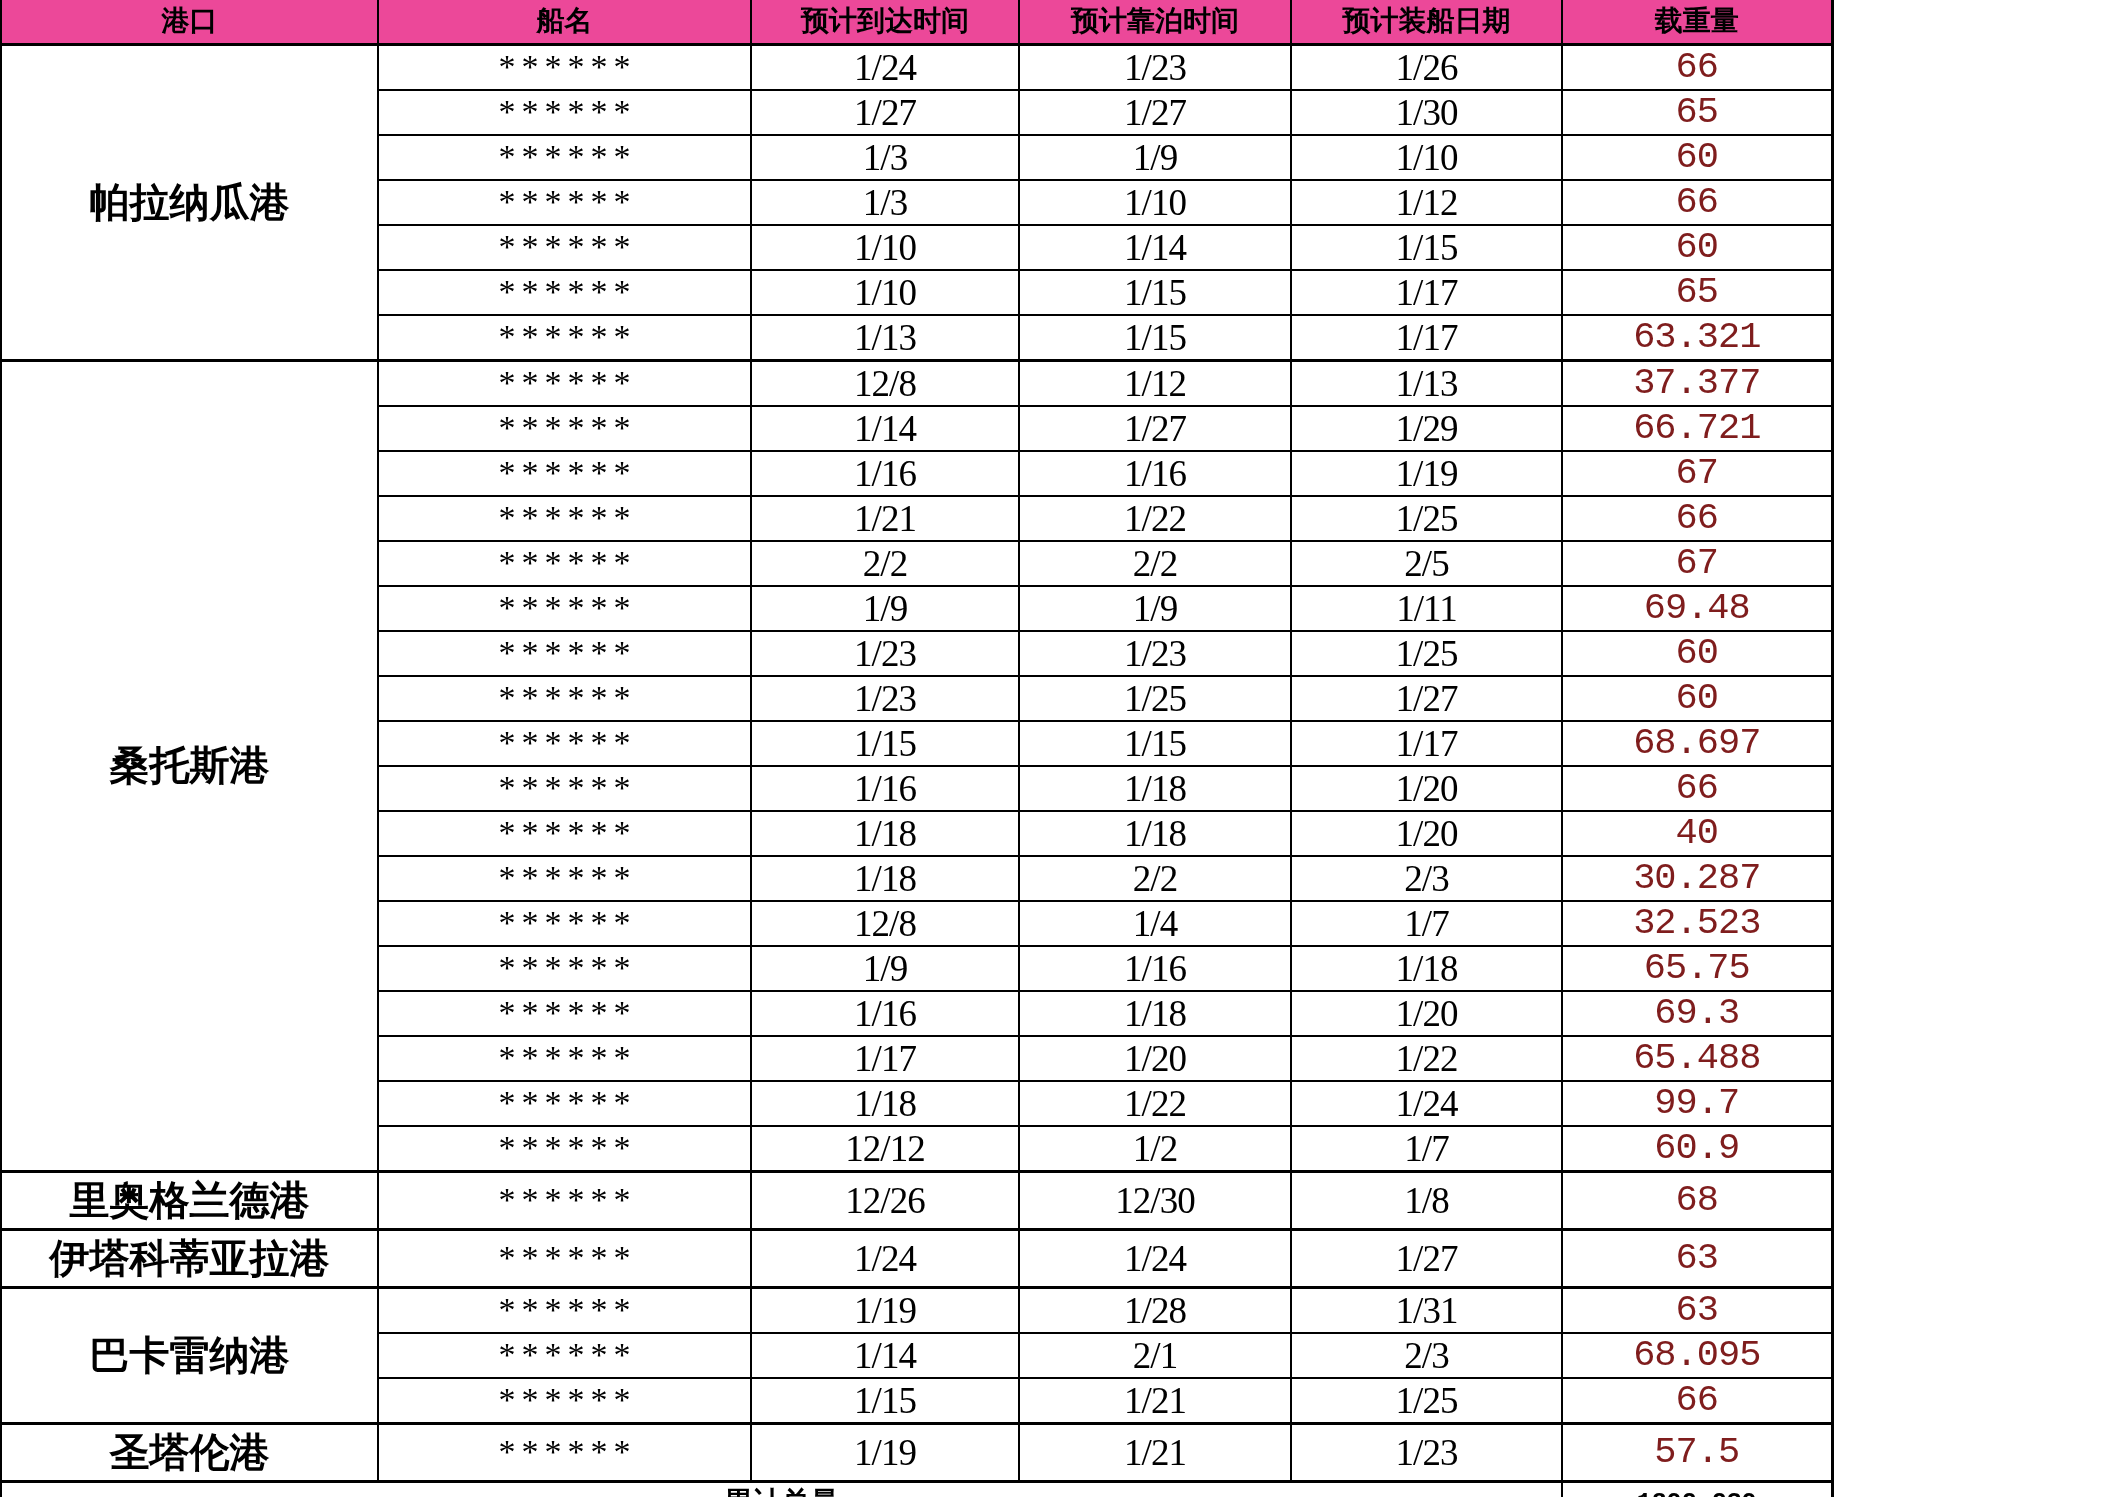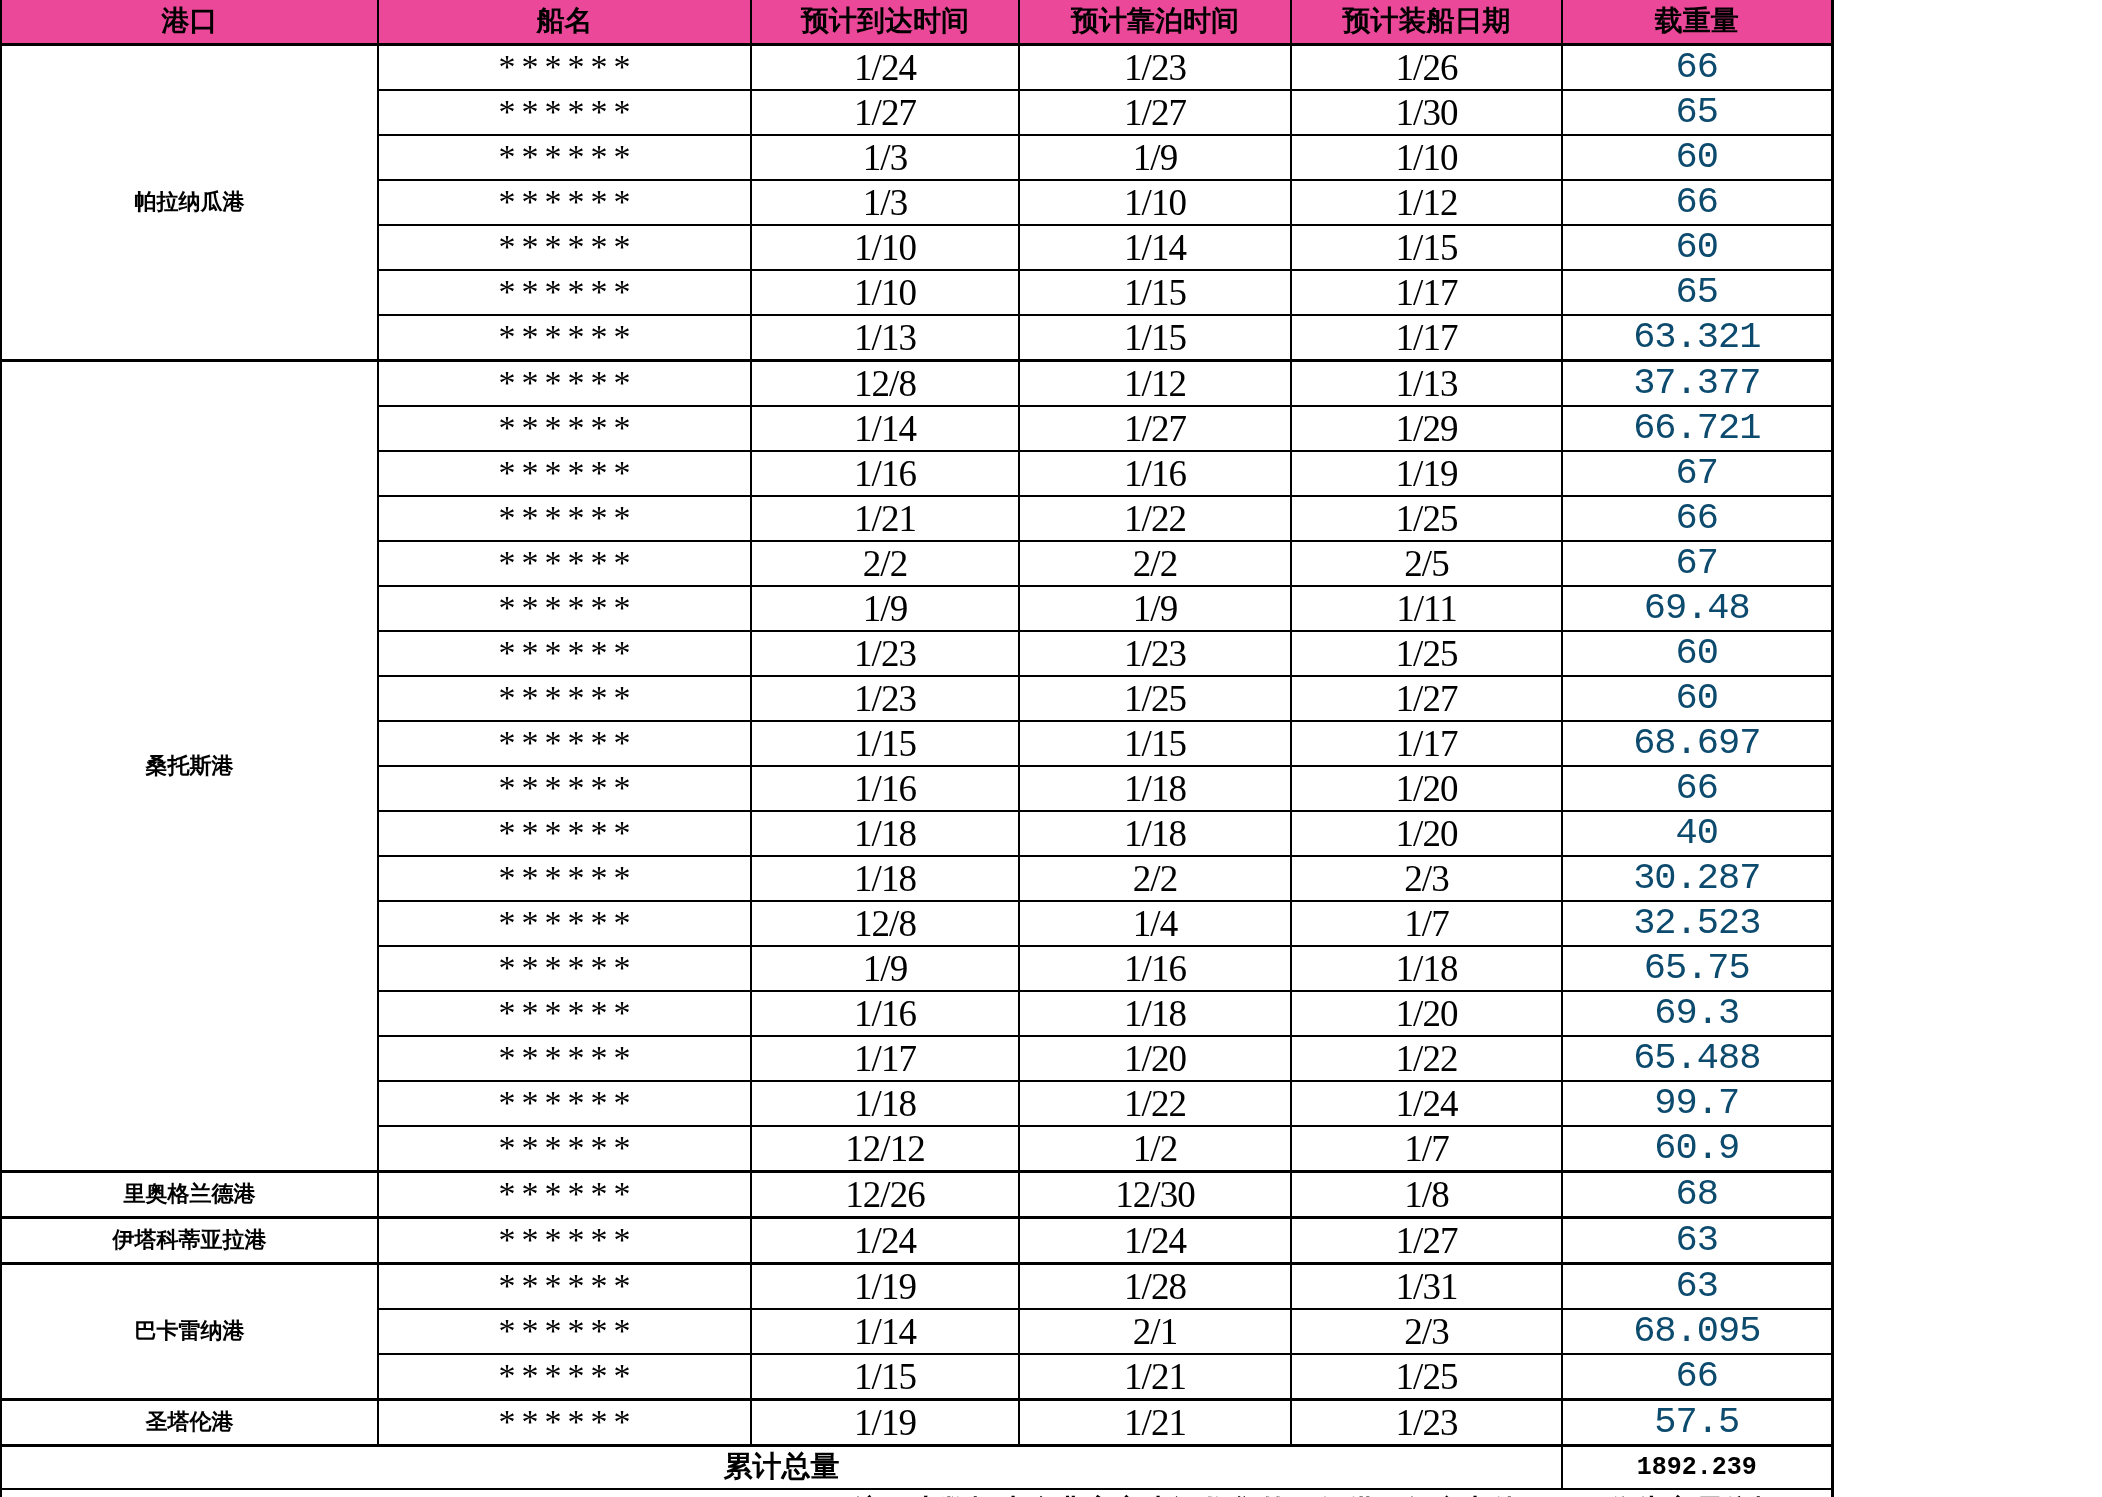--- a/index.html
+++ b/index.html
@@ -19,26 +19,26 @@
           overflow:hidden; white-space:nowrap; }
   tr { height:44px; }
   th { background:#ec4899; border-top:0; border-bottom-width:3px;
        font-weight:700; font-size:28px;
        font-family:"Liberation Sans","DejaVu Sans",sans-serif; }
   td:last-child, th:last-child { border-right-width:3px;font-family:Liberation Mono, monospace; }
   tr:last-child td { border-bottom-width:3px; }
   tr.grp > td { border-top-width:3px; }
 
   .zh   { font-family:"Liberation Sans","DejaVu Sans",sans-serif; font-weight:700; }
-  .port { font-size:22px; }
+  .port { font-size:40px; }
   .num  { font-family:"Liberation Serif","DejaVu Serif",serif; font-size:37px;
           letter-spacing:-1px; color:#000; }
   .ship { font-family:"Liberation Serif","DejaVu Serif",serif; font-size:34px;
           letter-spacing:6px; padding-left:6px; }
-  .wt   { color:#0c4a6e;margin-top:47px; }
+  .wt   { color:#7f1d1d;margin-top:47px; }
   .total-label { font-size:29px;border-radius:12px; }
   .total-value { font-family:"Liberation Serif","DejaVu Serif",serif;
                  font-weight:700; font-size:25px; color:#000; }
   .note-cell { text-align:right; padding-right:20px; font-size:29px; }
 </style>
 </head>
 <body>
 
 <div class="layout">
 

